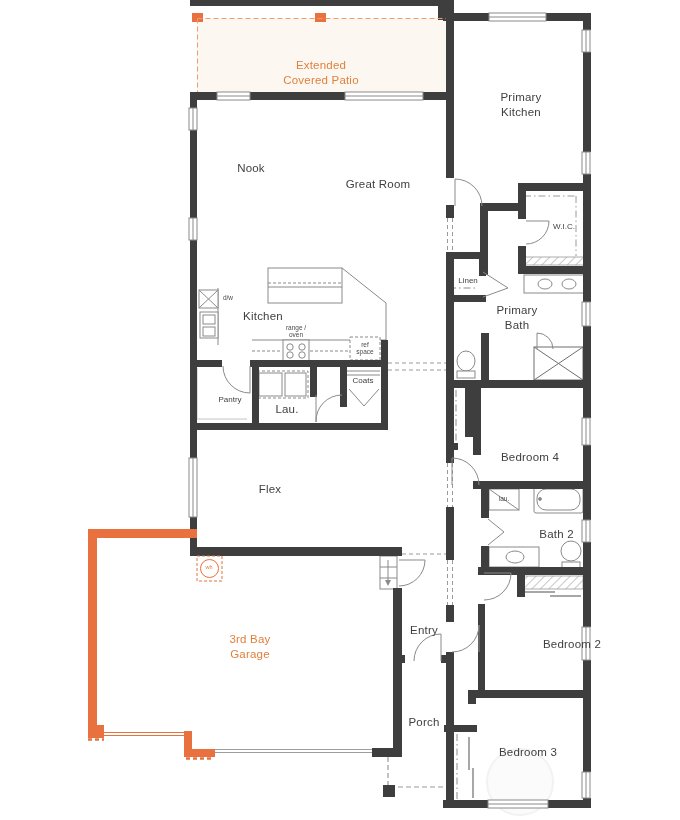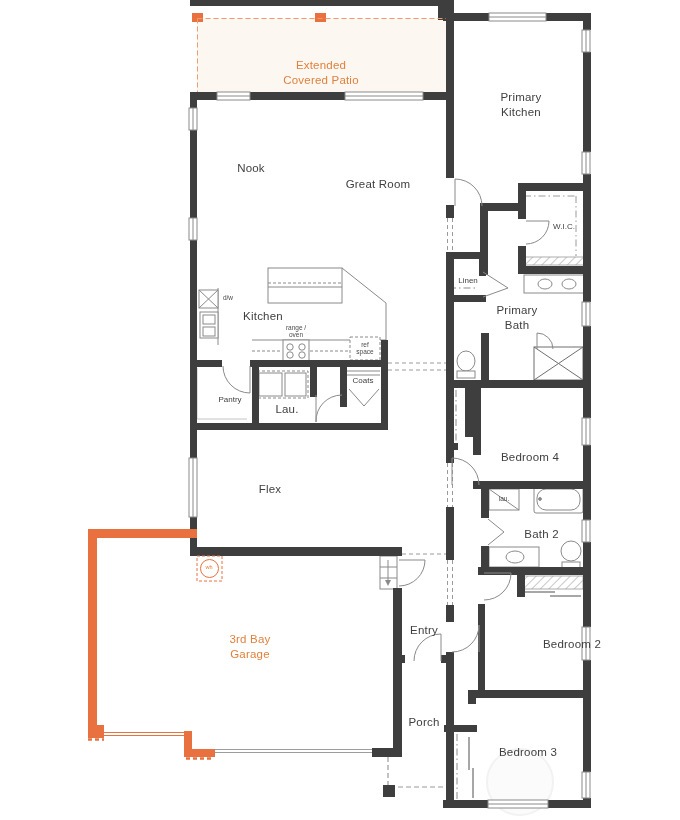--- a/index.html
+++ b/index.html
@@ -399,21 +399,21 @@
   <div class="lbl" style="left:378px;top:184px;">Great Room</div>
   <div class="lbl sm" style="left:558px;top:227px;margin-left:6px;">W.I.C.</div>
   <div class="lbl sm" style="left:468px;top:281px;">Linen</div>
   <div class="lbl" style="left:263px;top:316px;">Kitchen</div>
   <div class="lbl wrap" style="left:517px;top:318px;width:52px;">Primary Bath</div>
   <div class="lbl sm" style="left:230px;top:400px;">Pantry</div>
   <div class="lbl" style="left:287px;top:409px;">Lau.</div>
   <div class="lbl sm" style="left:363px;top:381px;">Coats</div>
   <div class="lbl" style="left:530px;top:433px;margin-top:24px;">Bedroom 4</div>
   <div class="lbl" style="left:270px;top:489px;">Flex</div>
-  <div class="lbl" style="left:533px;top:534px;padding-left:17px;">Bath 2</div>
+  <div class="lbl" style="left:548px;top:534px;padding-left:17px;">Bath 2</div>
   <div class="lbl wrap orange" style="left:250px;top:647px;width:50px;">3rd Bay Garage</div>
   <div class="lbl" style="left:424px;top:630px;">Entry</div>
   <div class="lbl" style="left:530px;top:644px;margin-left:42px;">Bedroom 2</div>
   <div class="lbl" style="left:424px;top:722px;">Porch</div>
   <div class="lbl" style="left:528px;top:752px;text-align:center;">Bedroom 3</div>
 
   <div class="lbl xs" style="left:228px;top:298px;">d/w</div>
   <div class="lbl xs wrap" style="left:296px;top:331px;width:36px;">range / oven</div>
   <div class="lbl xs wrap" style="left:365px;top:348px;width:22px;">ref space</div>
   <div class="lbl tiny orange" style="left:209px;top:568px;">wh</div>

